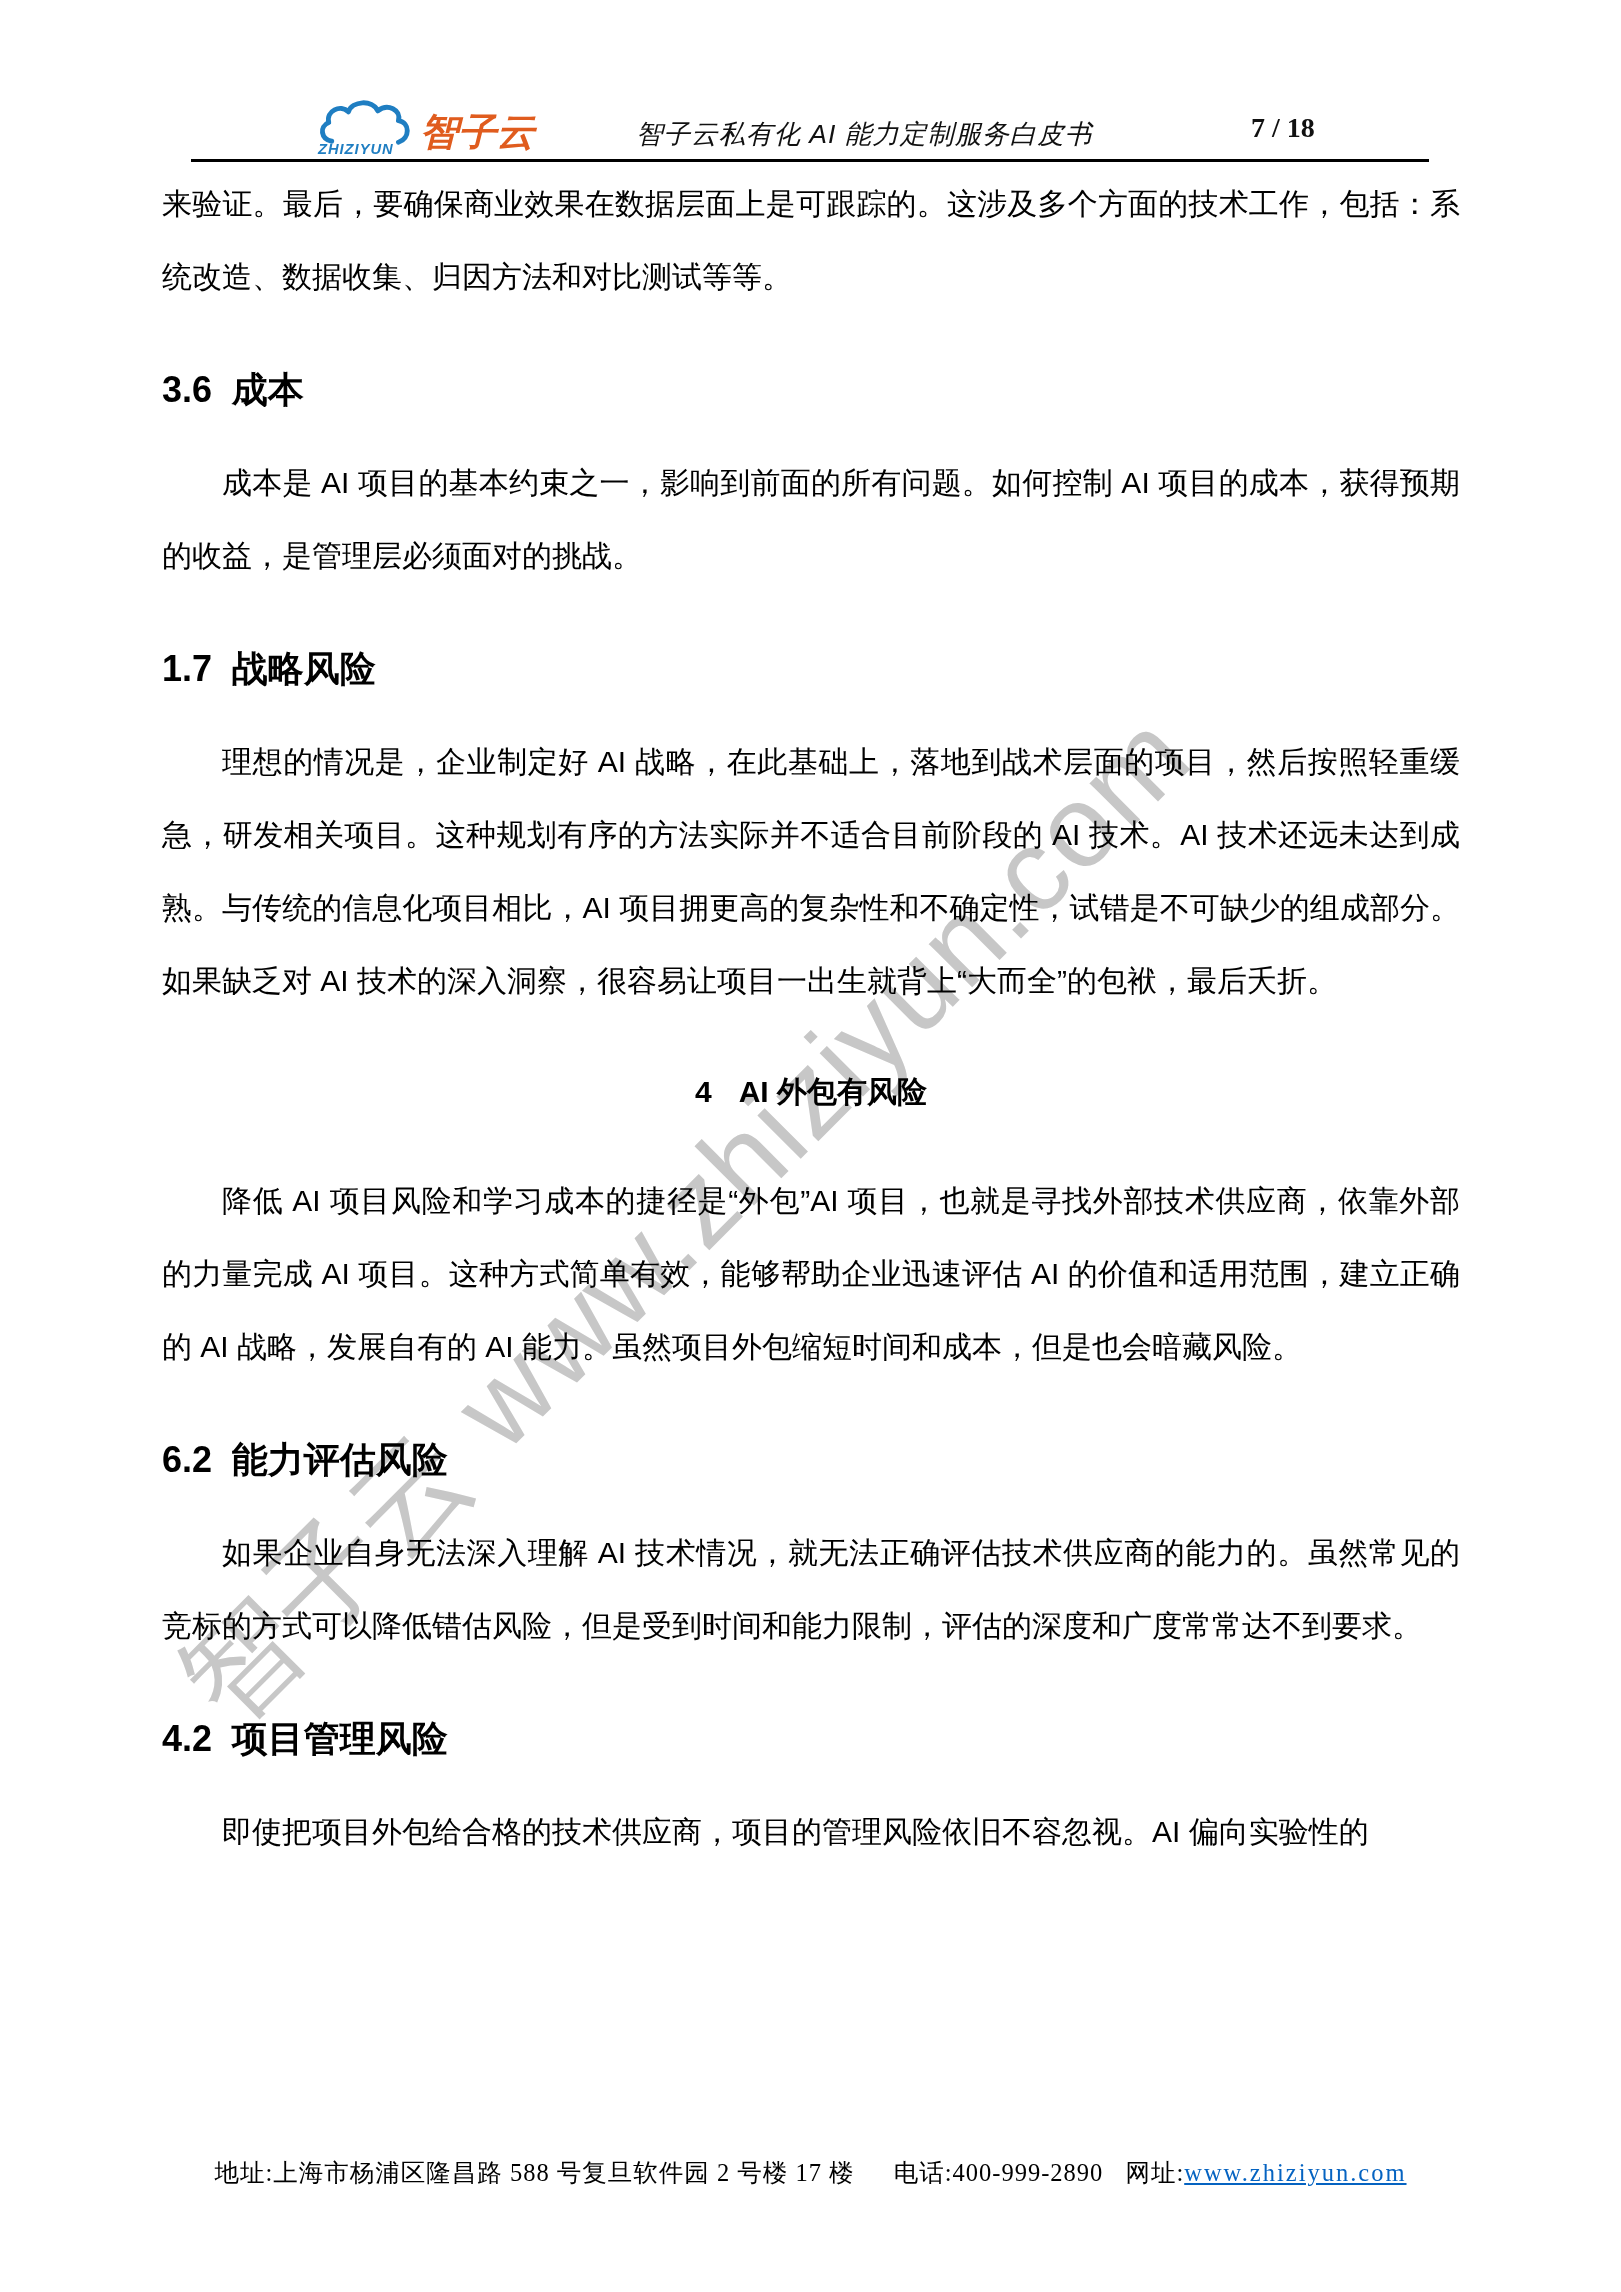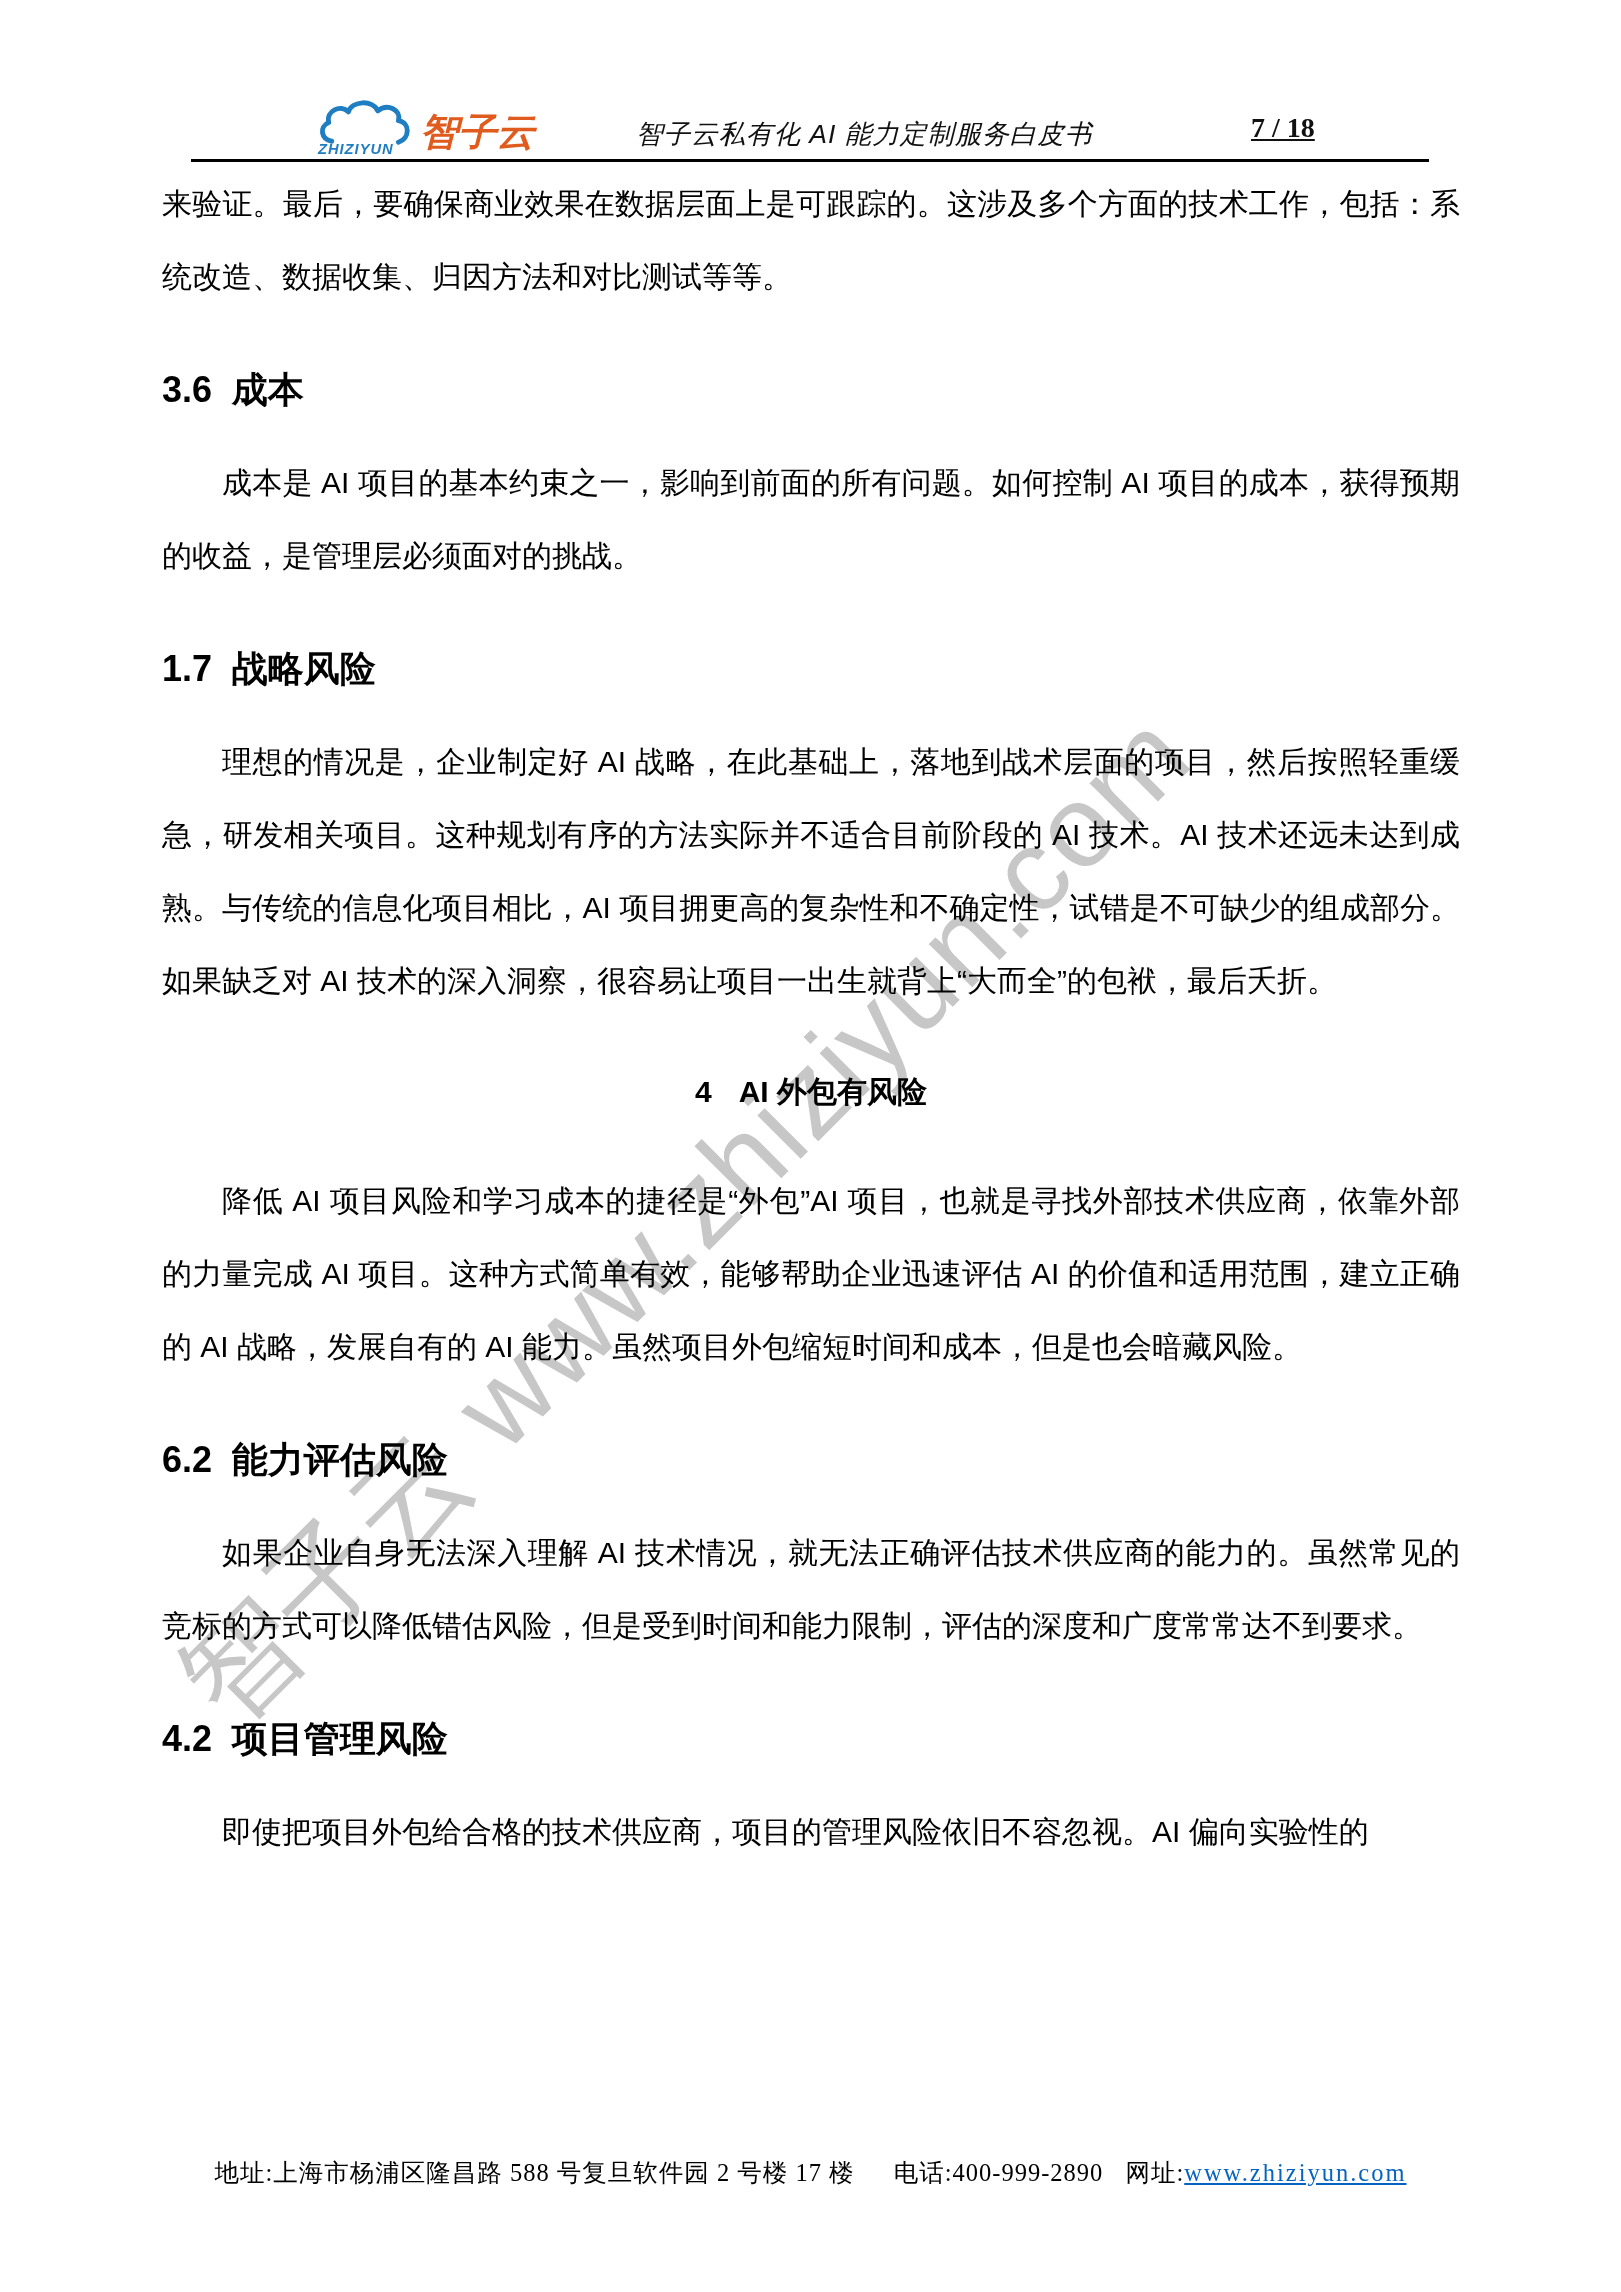--- a/index.html
+++ b/index.html
@@ -22,21 +22,21 @@
   
   .site-header{position:absolute;top:0;left:0;right:0;height:163px;z-index:3;}
   .logo{position:absolute;left:316px;top:98px;width:265px;height:59px;}
   .doc-title{
     position:absolute;left:636px;top:116px;
     font-style:italic;font-size:26.5px;letter-spacing:1px;color:#111;
   }
   .page-num{
     position:absolute;left:1251px;top:112px;
     font-family:"Liberation Serif","DejaVu Serif",serif;
-    font-weight:bold;font-size:28px;color:#111;text-decoration:underline;
+    font-weight:bold;font-size:28px;color:#111;
   }
   .header-rule{position:absolute;top:159px;left:191px;width:1238px;height:2.9px;background:#000;}
   
   .doc-main{position:absolute;left:162px;top:167px;width:1298px;z-index:2;}
   .para{
     margin:0;font-size:30px;line-height:73px;
     text-align:justify;text-justify:inter-character;
   }
   .para.indent{text-indent:2em;}
   h2.sec{

